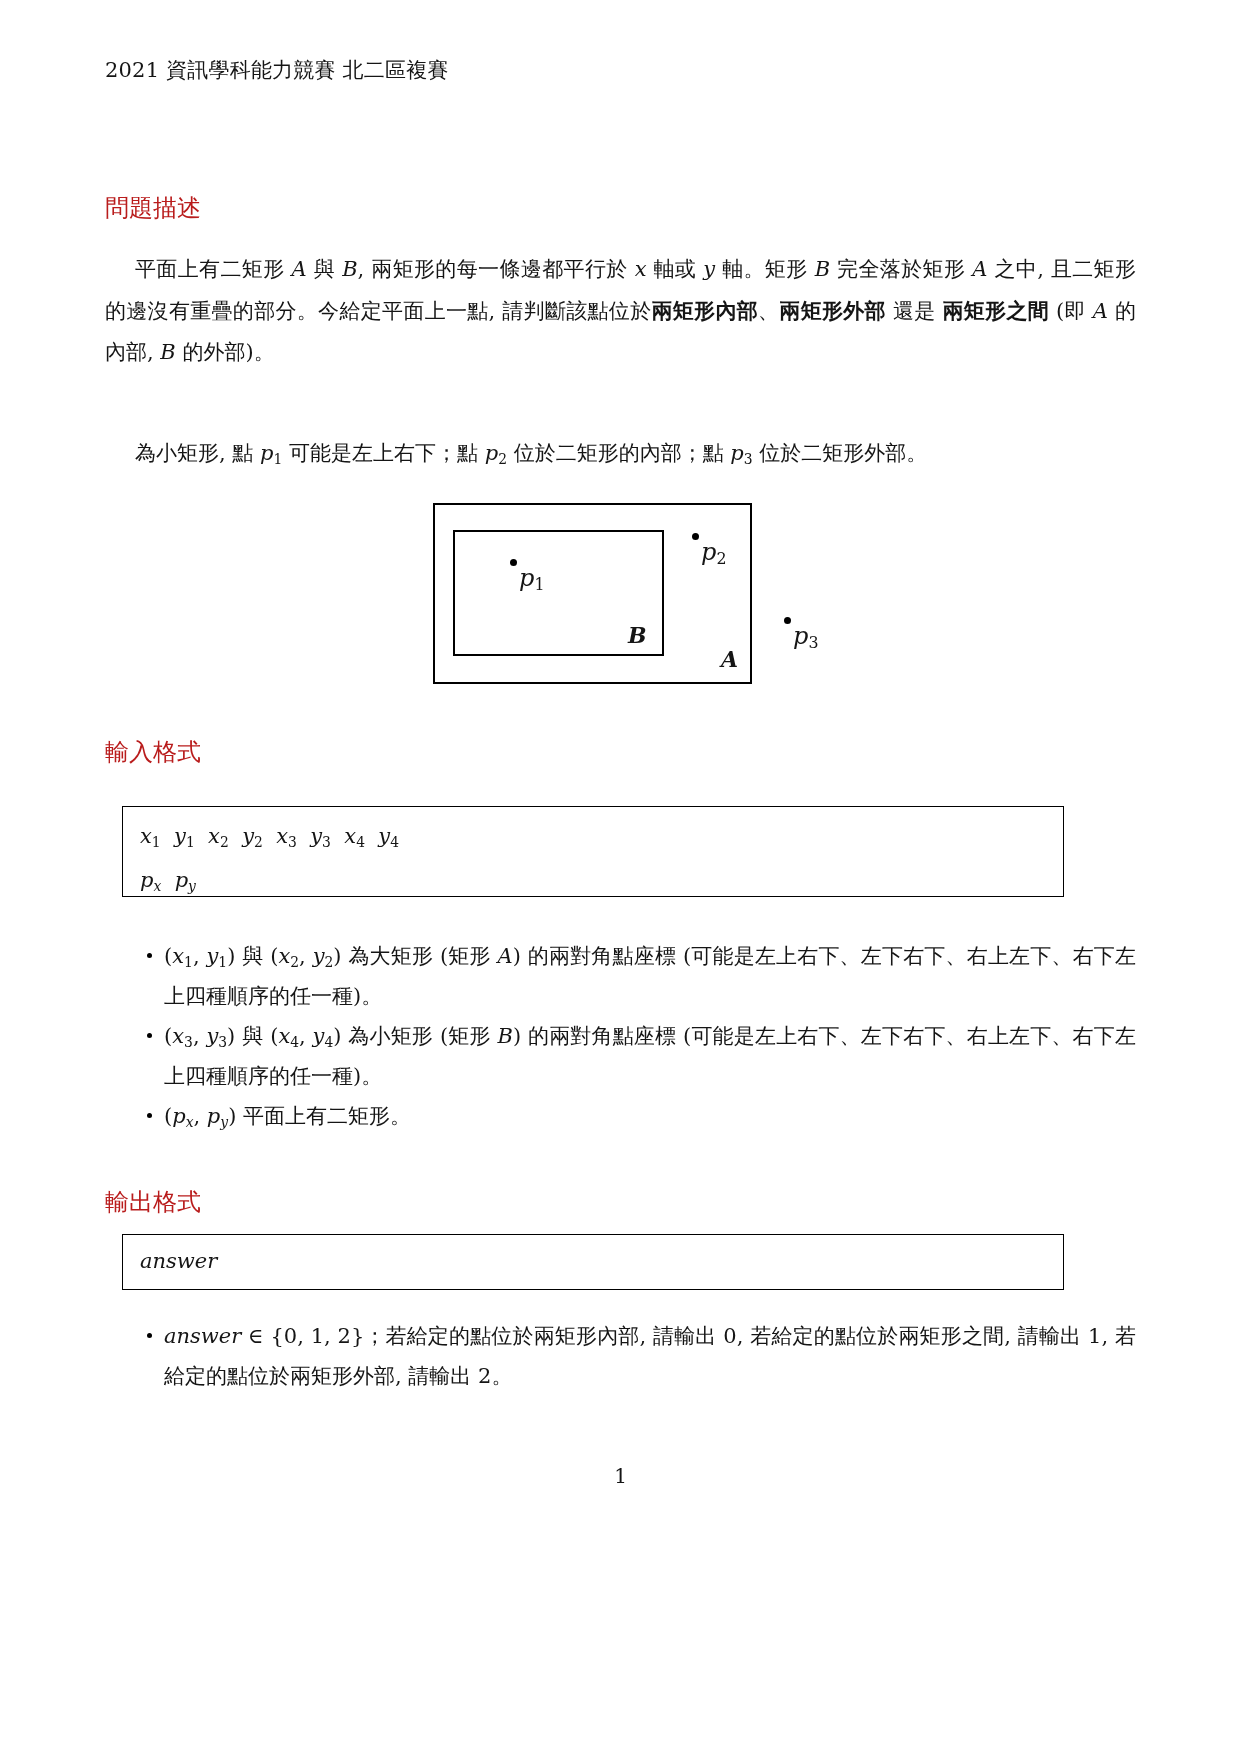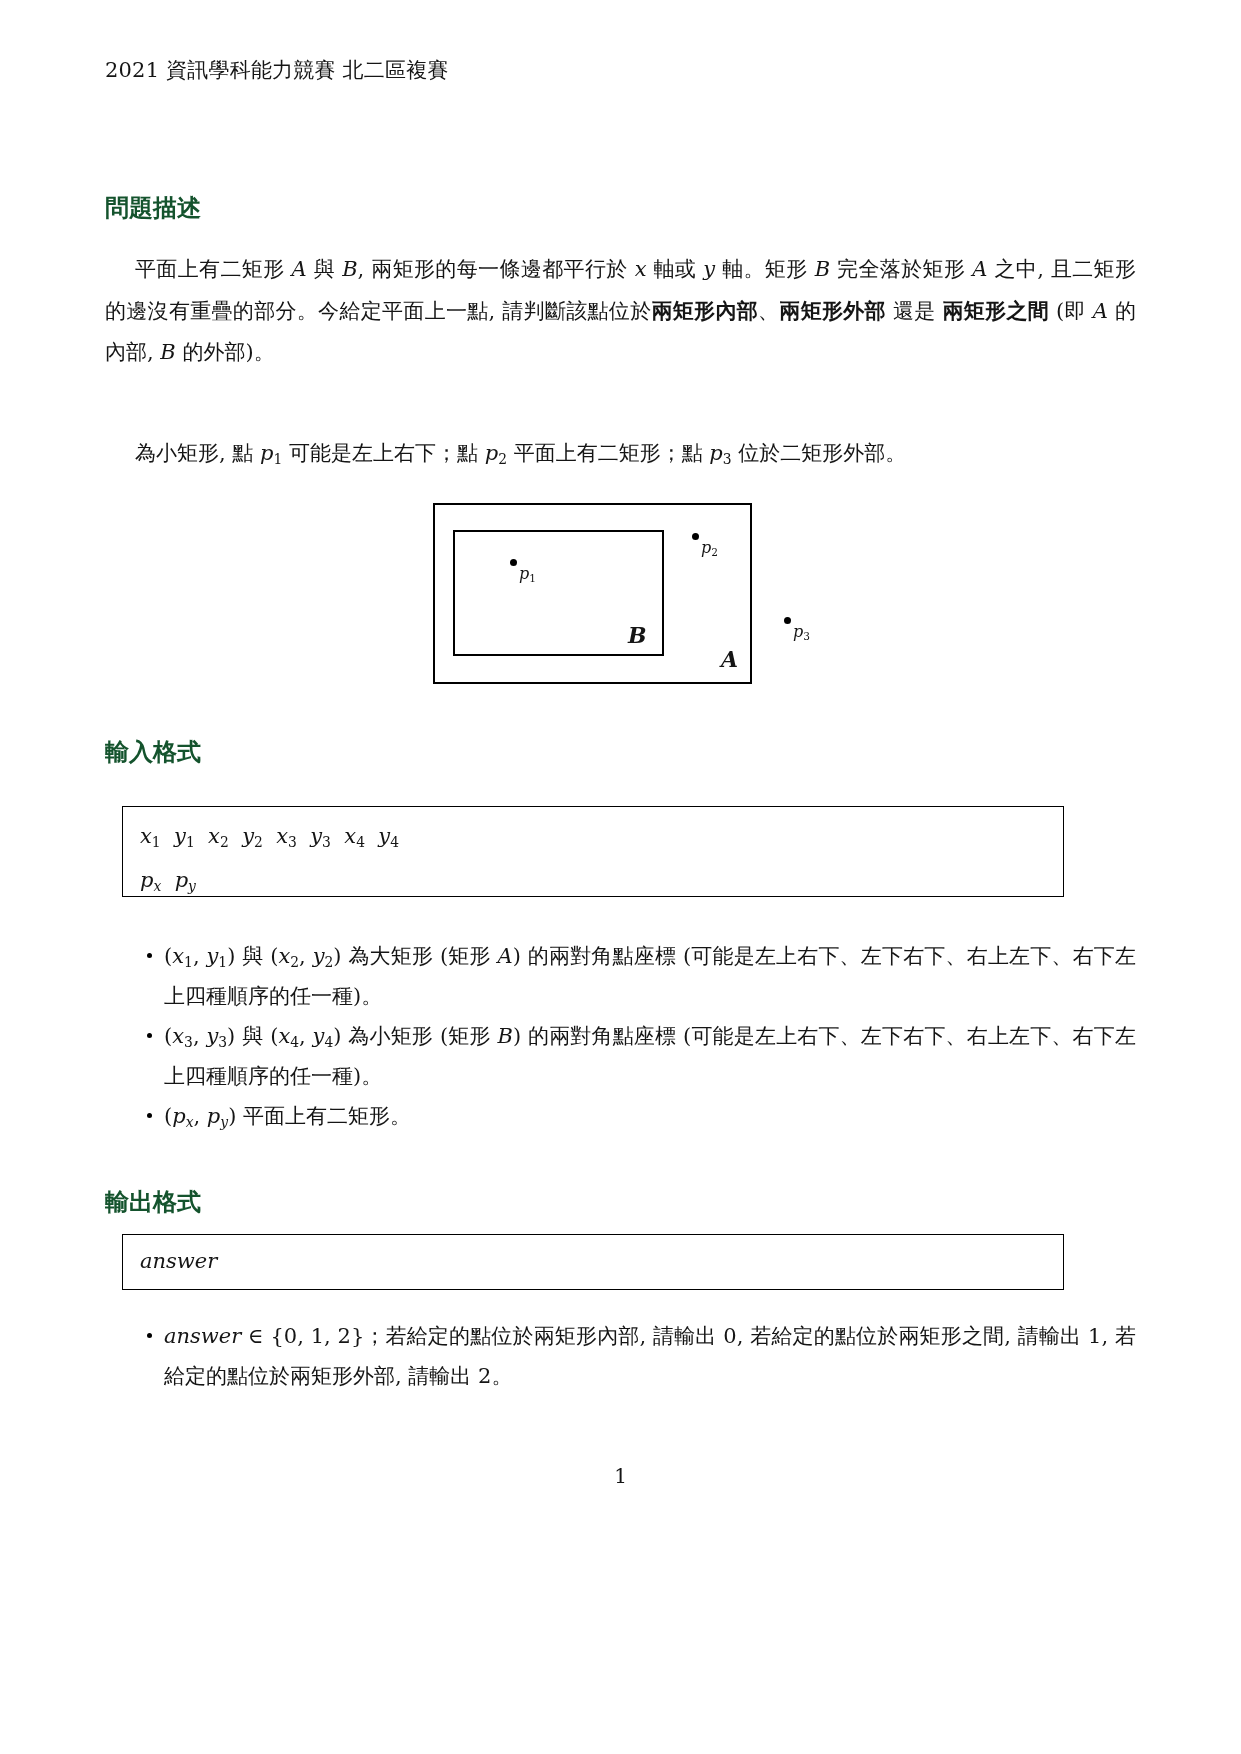--- a/index.html
+++ b/index.html
@@ -10,42 +10,42 @@
     font-family:"DejaVu Serif","Liberation Serif",serif;
     color:#151515;
     overflow:hidden;
     margin:0 auto;
   }
   .abs{position:absolute;}
   .doc-header{top:56px;left:105px;font-size:21px;letter-spacing:.2px;}
   .doc-title{top:104px;left:105px;width:1031px;text-align:center;font-size:30px;font-weight:bold;}
   .doc-title .sf{font-family:"DejaVu Sans","Liberation Sans",sans-serif;}
   .doc-title .rm{font-family:"DejaVu Serif","Liberation Serif",serif;}
-  .h2{font-family:"DejaVu Sans","Liberation Sans",sans-serif;font-weight:700;font-size:24px;color:#14532d;}
+  .h2{font-family:"DejaVu Sans","Liberation Sans",sans-serif;font-weight:400;font-size:24px;color:#b91c1c;}
   #h-problem{top:192px;left:105px;}
   #h-input{top:736px;left:105px;}
   #h-output{top:1186px;left:105px;}
   .para{left:105px;width:1031px;font-size:21px;line-height:41px;text-align:justify;}
   #para1{top:228px;text-indent:30px;}
   #para2{top:412px;text-indent:30px;}
   .mi{font-style:italic;}
   .bd{font-weight:bold;}
   sub.msub{font-size:0.66em;line-height:0;vertical-align:baseline;position:relative;top:0.28em;font-style:normal;}
   sub.msub.mi{font-style:italic;}
 
   
   #figure{top:494px;left:420px;width:410px;height:205px;}
   .rect{position:absolute;border:2px solid #000;background:#fff;}
   #rectA{left:13px;top:9px;width:315px;height:177px;}
   #rectB{left:33px;top:36px;width:207px;height:122px;}
   .dot{position:absolute;width:7px;height:7px;border-radius:50%;background:#000;}
   #dot-p1{left:90px;top:65px;}
   #dot-p2{left:272px;top:39px;}
   #dot-p3{left:364px;top:123px;}
-  .ptlabel{position:absolute;font-size:16px;}
+  .ptlabel{position:absolute;font-size:24px;}
   #lab-p1{left:99px;top:70px;}
   #lab-p2{left:281px;top:44px;}
   #lab-p3{left:373px;top:128px;}
   .rectlabel{position:absolute;font-size:22px;font-weight:bold;font-style:italic;}
   #lab-B{left:208px;top:128px;}
   #lab-A{left:301px;top:152px;}
 
   
   .iobox{position:absolute;left:122px;width:942px;border:1.5px solid #000;background:#fff;box-sizing:border-box;}
   #input-box{top:806px;height:91px;padding:7px 0 9px 0;}
@@ -67,21 +67,21 @@
 
 <div id="page">
 
   <div class="abs doc-header">2021 資訊學科能力競賽 北二區複賽</div>
 
 
   <div class="abs h2" id="h-problem">問題描述</div>
 
   <p class="abs para" id="para1"><span>平面上有二矩形 </span><span class="mi">A</span><span> 與 </span><span class="mi">B</span><span>, 兩矩形的每一條邊都平行於 </span><span class="mi">x</span><span> 軸或 </span><span class="mi">y</span><span> 軸。矩形 </span><span class="mi">B</span><span> 完全落於矩形 </span><span class="mi">A</span><span> 之中, 且二矩形的邊沒有重疊的部分。今給定平面上一點, 請判斷該點位於</span><span class="bd">兩矩形內部</span><span>、</span><span class="bd">兩矩形外部</span><span> 還是 </span><span class="bd">兩矩形之間</span><span> (即 </span><span class="mi">A</span><span> 的內部, </span><span class="mi">B</span><span> 的外部)。</span></p>
 
-  <p class="abs para" id="para2"><span>為小矩形, 點 </span><span class="mi">p</span><sub class="msub">1</sub><span> 可能是左上右下；點 </span><span class="mi">p</span><sub class="msub">2</sub><span> 平面上有二矩形；點 </span><span class="mi">p</span><sub class="msub">3</sub><span> 位於二矩形外部。</span></p>
+  <p class="abs para" id="para2"><span>為小矩形, 點 </span><span class="mi">p</span><sub class="msub">1</sub><span> 可能是左上右下；點 </span><span class="mi">p</span><sub class="msub">2</sub><span> 位於二矩形的內部；點 </span><span class="mi">p</span><sub class="msub">3</sub><span> 位於二矩形外部。</span></p>
 
   <div class="abs" id="figure">
     <div class="rect" id="rectA"></div>
     <div class="rect" id="rectB"></div>
     <span class="dot" id="dot-p1"></span>
     <span class="dot" id="dot-p2"></span>
     <span class="dot" id="dot-p3"></span>
     <span class="ptlabel" id="lab-p1"><span class="mi">p</span><sub class="msub">1</sub></span>
     <span class="ptlabel" id="lab-p2"><span class="mi">p</span><sub class="msub">2</sub></span>
     <span class="ptlabel" id="lab-p3"><span class="mi">p</span><sub class="msub">3</sub></span>

